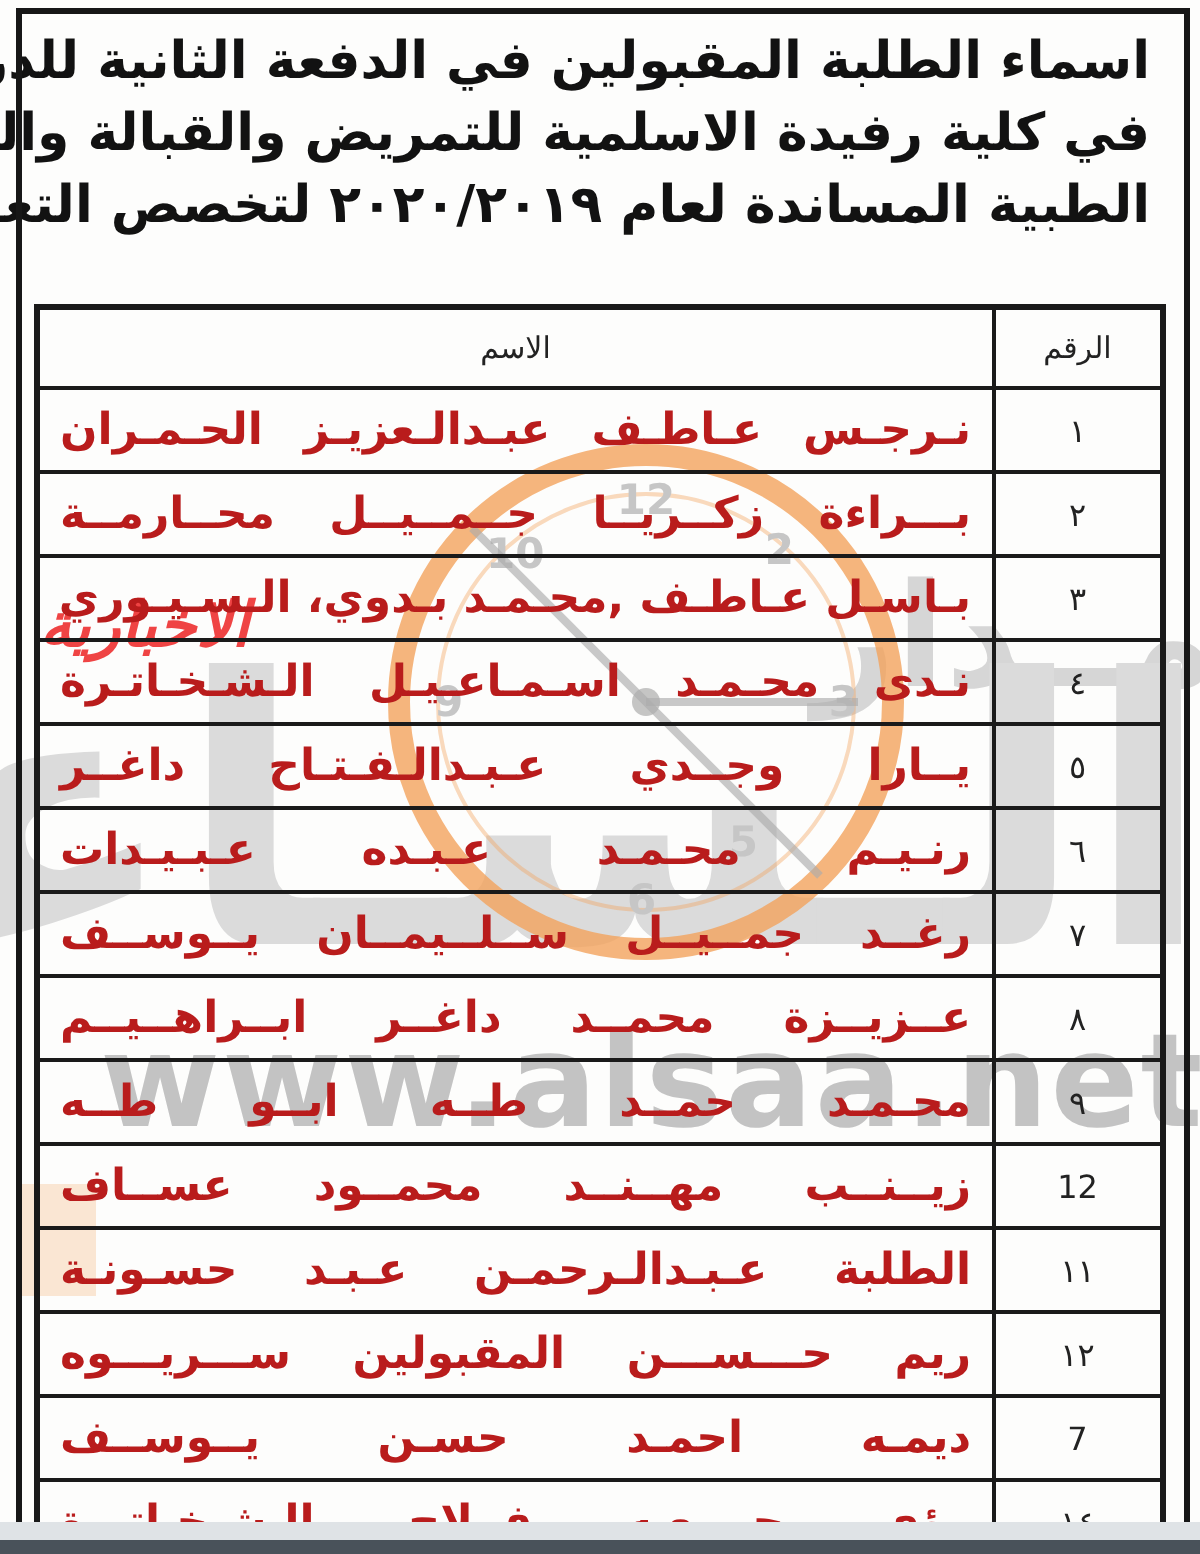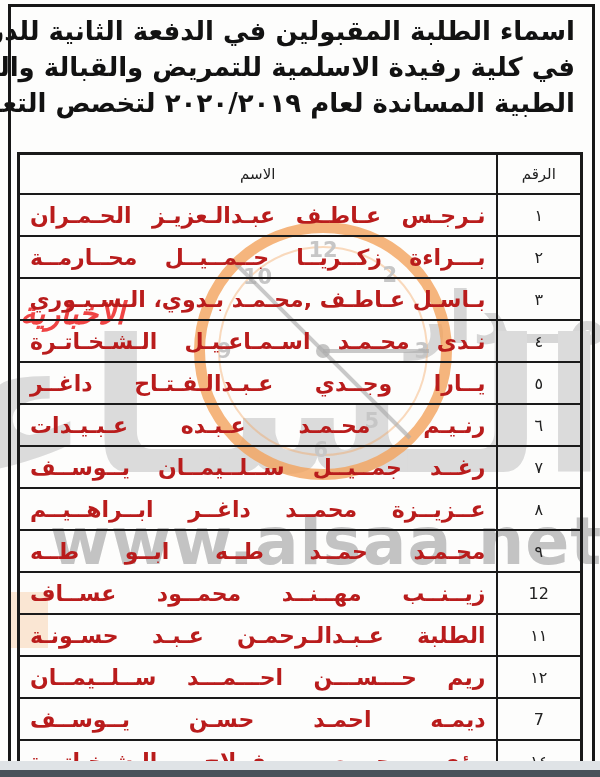--- a/index.html
+++ b/index.html
@@ -147,21 +147,21 @@
         <tr>
     <td class="num-cell">12</td>
     <td class="name-cell">زيــنــب مهــنــد محمــود عســاف</td>
   </tr>
         <tr>
     <td class="num-cell">١١</td>
     <td class="name-cell">الطلبة عـبـدالـرحمـن عـبـد حسـونـة</td>
   </tr>
         <tr>
     <td class="num-cell">١٢</td>
-    <td class="name-cell">ريم حـــســـن احـــمـــد ســلــيمــان</td>
+    <td class="name-cell">ريم حـــســـن المقبولين ســـريـــوه</td>
   </tr>
         <tr>
     <td class="num-cell">7</td>
     <td class="name-cell">ديمـه احمـد حسـن يــوســف</td>
   </tr>
         <tr>
     <td class="num-cell">١٤</td>
     <td class="name-cell">رؤى جـمـعـه فــلاح الـشـخـاتـرة</td>
   </tr>
       </tbody>

